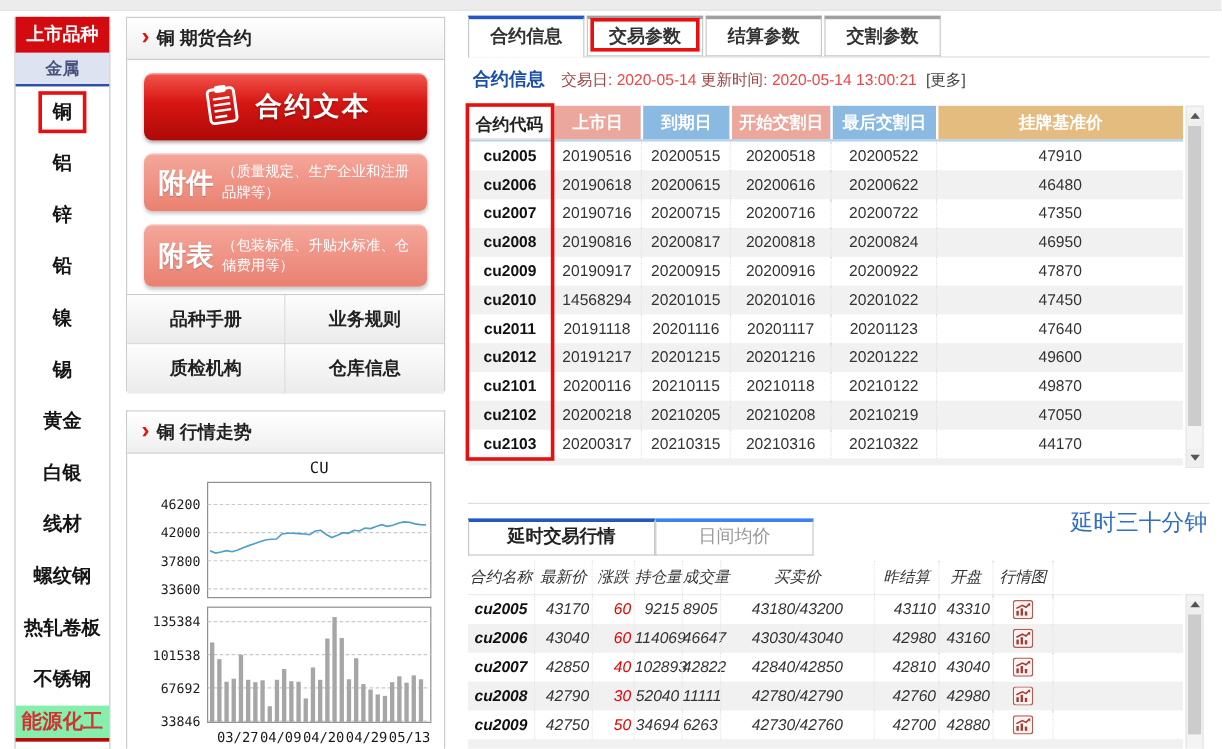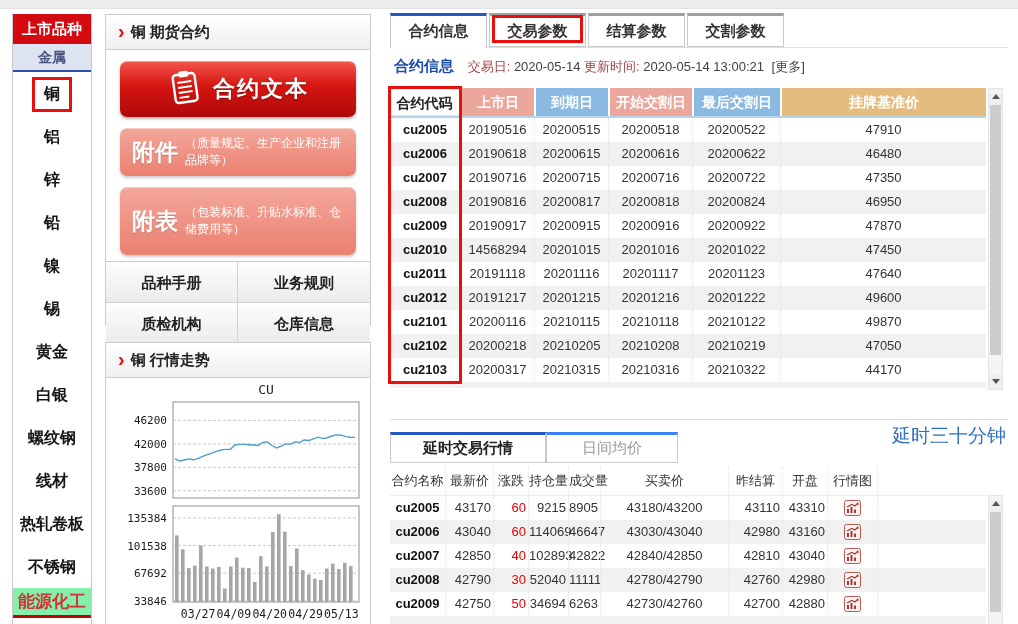--- a/index.html
+++ b/index.html
@@ -31,42 +31,42 @@
   .btn-main{height:56px;border-radius:7px;cursor:pointer;
             background:linear-gradient(#f2564d,#d61511 45%,#ae0909);
             box-shadow:inset 0 1px 0 rgba(255,255,255,.45),0 2px 3px rgba(0,0,0,.3);
             display:flex;align-items:center;justify-content:center;gap:10px;}
   .btn-main .label{color:#fff;font-size:22px;font-weight:bold;letter-spacing:2px;text-shadow:0 1px 2px rgba(0,0,0,.35);}
   .btn-sub{margin-top:11px;border-radius:7px;cursor:pointer;box-sizing:border-box;
            background:linear-gradient(#f4a79b,#ea8070);
            box-shadow:inset 0 1px 0 rgba(255,255,255,.4),0 2px 3px rgba(0,0,0,.2);
            display:flex;align-items:center;padding:7px 8px 7px 12px;}
   #attach-btn{height:48px;}
-  #appendix-btn{height:68px;}
+  #appendix-btn{height:52px;}
   .btn-sub .big{color:#fff;font-size:23px;font-weight:bold;margin-right:7px;white-space:nowrap;text-shadow:0 1px 1px rgba(0,0,0,.2);text-align:right;}
   .btn-sub .desc{color:#fff;font-size:12px;line-height:1.45;text-align:left;}
   .link-grid{display:grid;grid-template-columns:1fr 1fr;border-top:1px solid #ccc;}
   .link-cell{height:41px;line-height:41px;text-align:center;font-size:15px;font-weight:bold;color:#222;
              background:linear-gradient(#fdfdfd,#ebebeb);box-sizing:border-box;cursor:pointer;}
   .link-cell:nth-child(odd){border-right:1px solid #d2d2d2;}
   .link-cell:nth-child(-n+2){border-bottom:1px solid #d2d2d2;}
 
   
   #tabs1{position:absolute;left:390px;top:13px;width:618px;height:35px;border-bottom:1px solid #ddd;
          box-sizing:border-box;display:flex;}
   .tab{width:97px;height:34px;box-sizing:border-box;border:1px solid #c9c9c9;border-top:3px solid #a0a0a0;
        background:#fff;text-align:center;line-height:29px;font-size:15px;font-weight:bold;color:#333;
        cursor:pointer;position:relative;margin-right:2px;}
   .tab.active{border-top:3px solid #2257c4;height:35px;border-bottom:none;}
   .tab-annot{position:absolute;left:2px;right:2px;top:-1px;bottom:3px;border:3px solid #e8100e;pointer-events:none;}
 
   #info-line{position:absolute;left:394px;top:57px;width:614px;height:22px;font-size:13px;white-space:nowrap;}
   .info-title{color:#1c50a8;font-weight:bold;font-size:15px;margin-right:10px;}
   .info-lbl{color:#a04343;}
-  .info-val{color:#404040;}
+  .info-val{color:#ef4444;}
   .info-more{color:#444;margin-left:4px;cursor:pointer;}
 
   
   #ctable{position:absolute;left:390px;top:88px;width:596px;height:300px;overflow:hidden;font-size:13px;}
   .crow{display:grid;grid-template-columns:70px 74px 74px 84px 88px 1fr;height:24px;line-height:24px;
         text-align:center;color:#333;}
   .crow.alt{background:#f1f1f1;}
   .crow > div{border-left:1px dotted #e2e2e2;overflow:hidden;}
   .crow > div:first-child{border-left:none;}
   .chead{height:28px;line-height:28px;font-weight:bold;font-size:14px;color:#fff;border-bottom:2px solid #b8d4ec;}
@@ -99,21 +99,21 @@
   #delay-note{position:absolute;right:12px;top:423px;color:#2f6fc0;font-size:19px;}
   #tabs2{position:absolute;left:390px;top:432px;height:31px;display:flex;}
   .tab2{box-sizing:border-box;border:1px solid #c9c9c9;border-top:3px solid #2257c4;width:156px;text-align:center;
         line-height:25px;font-weight:bold;font-size:15px;color:#222;background:#fff;cursor:pointer;}
   .tab2.inactive{border-top:3px solid #3b82f6;width:132px;color:#999;font-weight:normal;}
 
   #mtable{position:absolute;left:390px;top:467px;width:596px;bottom:0;overflow:hidden;font-size:13px;}
   .mrow{display:grid;grid-template-columns:55px 48px 35px 40px 32px 128px 54px 45px 50px 1fr;height:24px;
         line-height:24px;color:#333;}
   .mrow.alt{background:#f1f1f1;}
-  .mrow > div{white-space:nowrap;border-left:1px dotted #e6e6e6;}
+  .mrow > div{white-space:nowrap;border-left:1px dotted #e6e6e6;font-style:italic;}
   .mrow > div:first-child{border-left:none;}
   .mhead{height:28px;line-height:28px;color:#333;border-bottom:1px solid #ececec;}
   .mhead > div{text-align:center;overflow:visible;}
   .ar{text-align:right;padding-right:2px;box-sizing:border-box;}
   .ac{text-align:center;}
   .mrow .mname{font-weight:bold;color:#111;text-align:center;}
   .mrow .chg{color:#e60000;}
   .icon-cell{display:flex;align-items:center;justify-content:center;cursor:pointer;}
 
   svg text{font-family:"DejaVu Sans Mono",monospace;}
@@ -129,22 +129,22 @@
     <div class="sb-section">金属</div>
     <div>
         <div class="sb-item"><span class="selbox">铜</span></div>
         <div class="sb-item"><span>铝</span></div>
         <div class="sb-item"><span>锌</span></div>
         <div class="sb-item"><span>铅</span></div>
         <div class="sb-item"><span>镍</span></div>
         <div class="sb-item"><span>锡</span></div>
         <div class="sb-item"><span>黄金</span></div>
         <div class="sb-item"><span>白银</span></div>
+        <div class="sb-item"><span>线材</span></div>
         <div class="sb-item"><span>螺纹钢</span></div>
-        <div class="sb-item"><span>线材</span></div>
         <div class="sb-item"><span>热轧卷板</span></div>
         <div class="sb-item"><span>不锈钢</span></div>
       </div>
     <div class="sb-footer">能源化工</div>
   </div>
 
   <div class="panel" id="contract-panel">
     <div class="panel-header">
       <span class="panel-arrow">›</span>
       <span class="panel-title">铜 期货合约</span>

